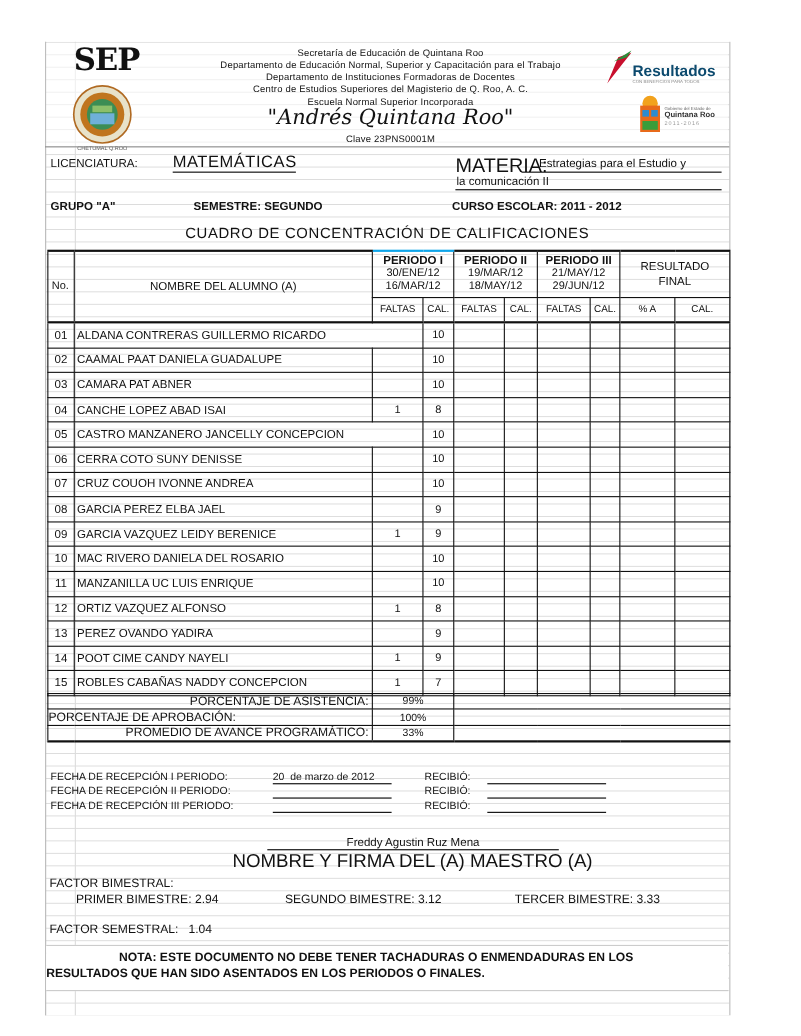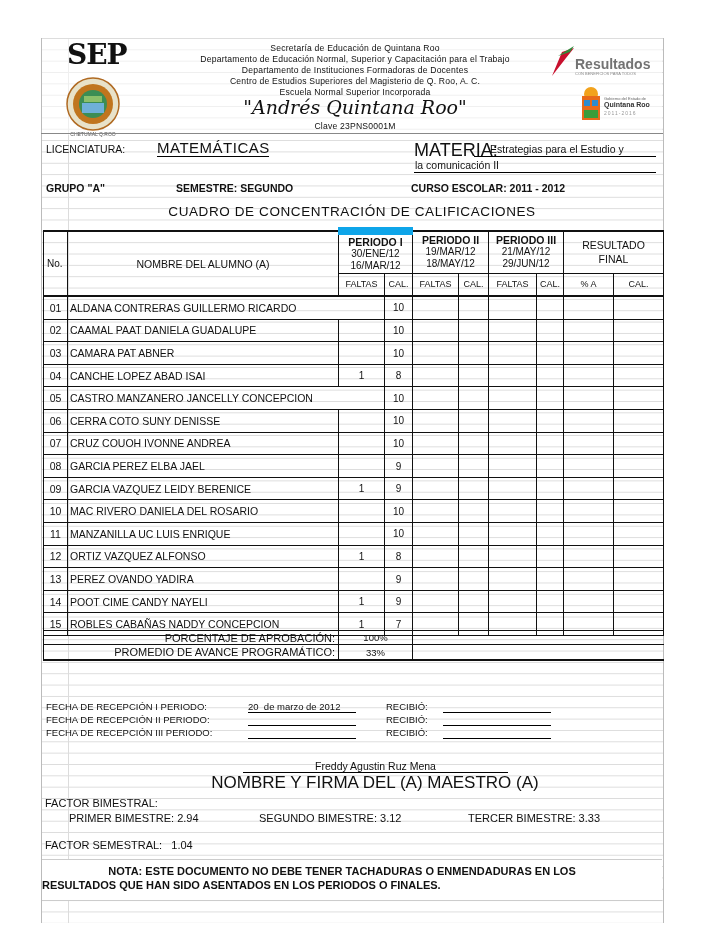--- a/index.html
+++ b/index.html
@@ -57,21 +57,21 @@
 <div class="abs hdr-line" style="left:170px;top:76px;width:370px;">Centro de Estudios Superiores del Magisterio de Q. Roo, A. C.</div>
 <div class="abs hdr-line" style="left:170px;top:87px;width:370px;">Escuela Normal Superior Incorporada</div>
 <div class="abs title-script" style="left:170px;top:96px;width:370px;">"Andrés Quintana Roo"</div>
 <div class="abs hdr-line" style="left:170px;top:121px;width:370px;">Clave 23PNS0001M</div>
 
 <div class="abs" style="left:548px;top:44px;width:130px;height:36px;">
   <svg width="30" height="34" viewBox="0 0 30 34" style="position:absolute;left:0;top:0;">
     <path d="M4 32 L14 8 L26 4 L18 14 Z" fill="#c8102e"></path>
     <path d="M10 12 L26 2 L22 8 Z" fill="#2e8b3a"></path>
   </svg>
-  <div style="position:absolute;left:27px;top:12px;font-weight:bold;font-size:14px;color:#737373;">Resultados</div>
+  <div style="position:absolute;left:27px;top:12px;font-weight:bold;font-size:14px;color:#0c4a6e;">Resultados</div>
   <div style="position:absolute;left:27px;top:27px;font-size:4px;color:#888;">CON BENEFICIOS PARA TODOS</div>
 </div>
 
 <div class="abs" style="left:580px;top:86px;width:80px;height:40px;">
   <svg width="22" height="36" viewBox="0 0 22 36" style="position:absolute;left:0;top:0;">
     <circle cx="11" cy="8" r="7" fill="#f2a21c"></circle>
     <rect x="2" y="10" width="18" height="24" fill="#e86a1a"></rect>
     <rect x="4" y="14" width="6" height="6" fill="#2d8ccf"></rect>
     <rect x="12" y="14" width="6" height="6" fill="#2d8ccf"></rect>
     <rect x="4" y="24" width="14" height="8" fill="#3a9d3a"></rect>
@@ -106,21 +106,21 @@
       <col style="width:30px">
     <col style="width:48px">
       <col style="width:27px">
     <col style="width:50px">
       <col style="width:50px">
   </colgroup>
   <tbody>
       <tr class="hd" style="height:42px;">
     <td rowspan="2" style="padding-left:3px;font-size:10px;border-top:2px solid #111;">No.</td>
     <td rowspan="2" class="c" style="font-size:10.5px;border-top:2px solid #111;">NOMBRE DEL ALUMNO (A)</td>
-    <td colspan="2" class="c" style="line-height:12px;border-top:8px solid #0ea5e9;">
+    <td colspan="2" class="c" style="line-height:12px;border-top:2px solid #0ea5e9;">
       <div class="bold" style="font-size:10.5px;">PERIODO I</div>
       <div>30/ENE/12</div>
       <div>16/MAR/12</div>
     </td>
     <td colspan="2" class="c" style="line-height:12px;border-top:2px solid #111;">
       <div class="bold" style="font-size:10.5px;">PERIODO II</div>
       <div>19/MAR/12</div>
       <div>18/MAY/12</div>
     </td>
     <td colspan="2" class="c" style="line-height:12px;border-top:2px solid #111;">
@@ -330,21 +330,26 @@
   <colgroup>
     <col style="width:24px">
       <col style="width:271px">
     <col style="width:74px">
       <col style="width:76px">
     <col style="width:75px">
       <col style="width:100px">
   </colgroup>
   <tbody id="summary-rows">
       <tr>
-        <td colspan="2" style="text-align: right; padding-right: 3px; font-size: 11px;">PORCENTAJE DE APROBACIÓN:</td>
+        <td colspan="2" style="text-align: right; padding-right: 3px; font-size: 11px;">PORCENTAJE DE ASISTENCIA:</td>
+        <td style="text-align: center; font-size: 9.5px;">99%</td>
+        <td colspan="3" style="border-right: none;"></td>
+      </tr>
+      <tr>
+        <td colspan="2" style="padding-right: 3px; font-size: 11px;">PORCENTAJE DE APROBACIÓN:</td>
         <td style="text-align: center; font-size: 9.5px;">100%</td>
         <td colspan="3" style="border-right: none;"></td>
       </tr>
       <tr>
         <td colspan="2" style="text-align: right; padding-right: 3px; font-size: 11px; border-bottom: 2.5px double rgb(17, 17, 17);">PROMEDIO DE AVANCE PROGRAMÁTICO:</td>
         <td style="text-align: center; font-size: 9.5px; border-bottom: 2.5px double rgb(17, 17, 17);">33%</td>
         <td colspan="3" style="border-right: none; border-bottom: 2.5px double rgb(17, 17, 17);"></td>
       </tr>
     </tbody>
 </table>

